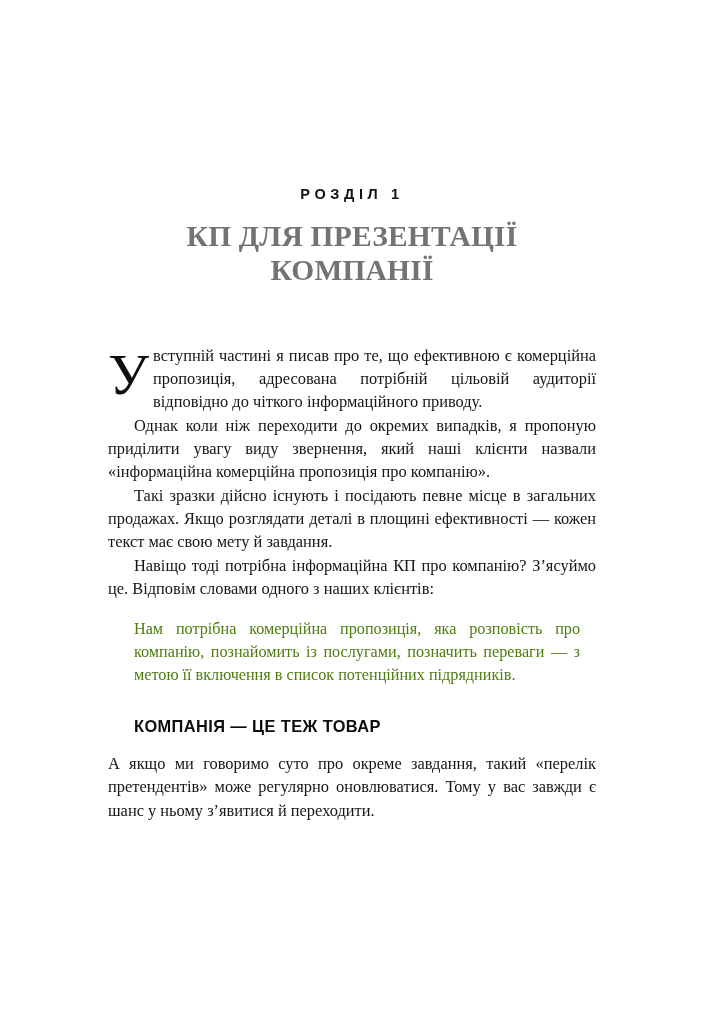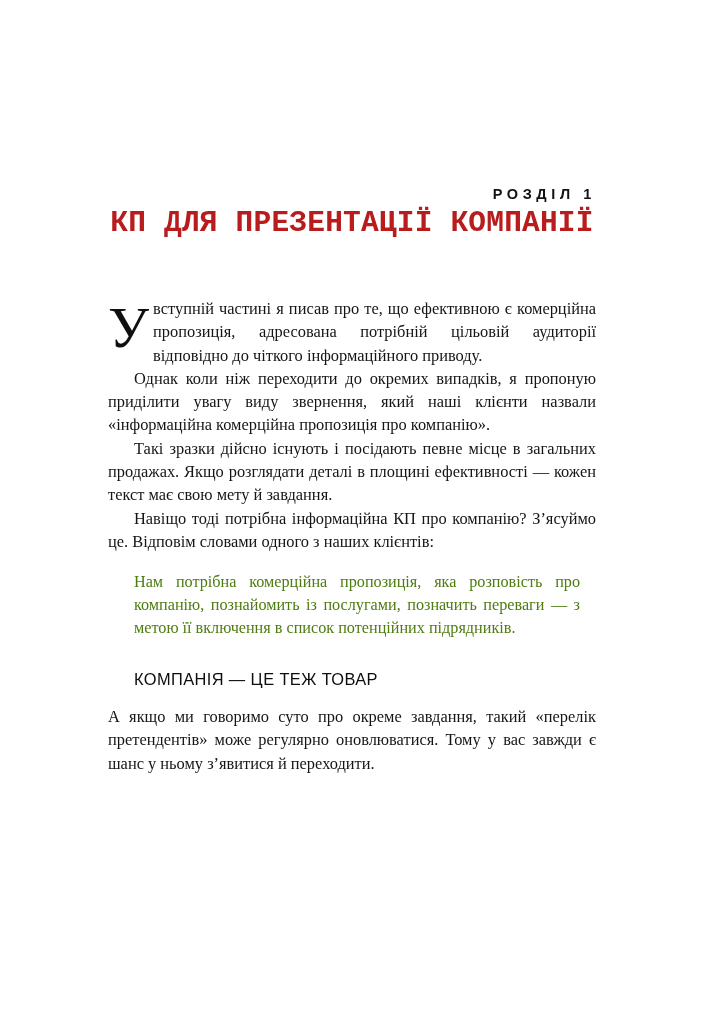--- a/index.html
+++ b/index.html
@@ -16,35 +16,35 @@
   }
   .page {
     position: relative;
     width: 704px;
     height: 1024px;
     box-sizing: border-box;
     padding: 0 108px;
   }
   .chapter-label {
     margin-top: 186px;
-    text-align: right;
+    text-align: center;
     font-family: "Liberation Sans", sans-serif;
     font-weight: 700;
     font-size: 14.5px;
     letter-spacing: 4.6px;
     color: #131313;
   }
   .chapter-title {
-    margin-top: 5px;
+    margin-top: 18px;
     text-align: center;
-    font-family: Liberation Mono, monospace;
+    font-family: Liberation Serif, serif;
     font-weight: 700;
     font-size: 29.5px;
     letter-spacing: 0.2px;
-    color: #b91c1c;
+    color: #737373;
     line-height: 1.15;
   }
   .body-block {
     margin-top: 56px;
   }
   p.body {
     margin: 0;
     font-size: 16.4px;
     line-height: 1.42;
     text-align: justify;
@@ -78,21 +78,21 @@
     margin: 0;
     font-size: 16.2px;
     line-height: 1.42;
     text-align: justify;
     color: #4d7c0f;
   }
   .section-heading {
     margin: 30px 0 16px 0;
     padding-left: 26px;
     font-family: "Liberation Sans", sans-serif;
-    font-weight: 400;
+    font-weight: 700;
     font-size: 16.4px;
     letter-spacing: 0.4px;
     color: #0d0d0d;
   }
   .after-heading {
     margin-top: 0;
   }
 </style>
 </head>
 <body>

